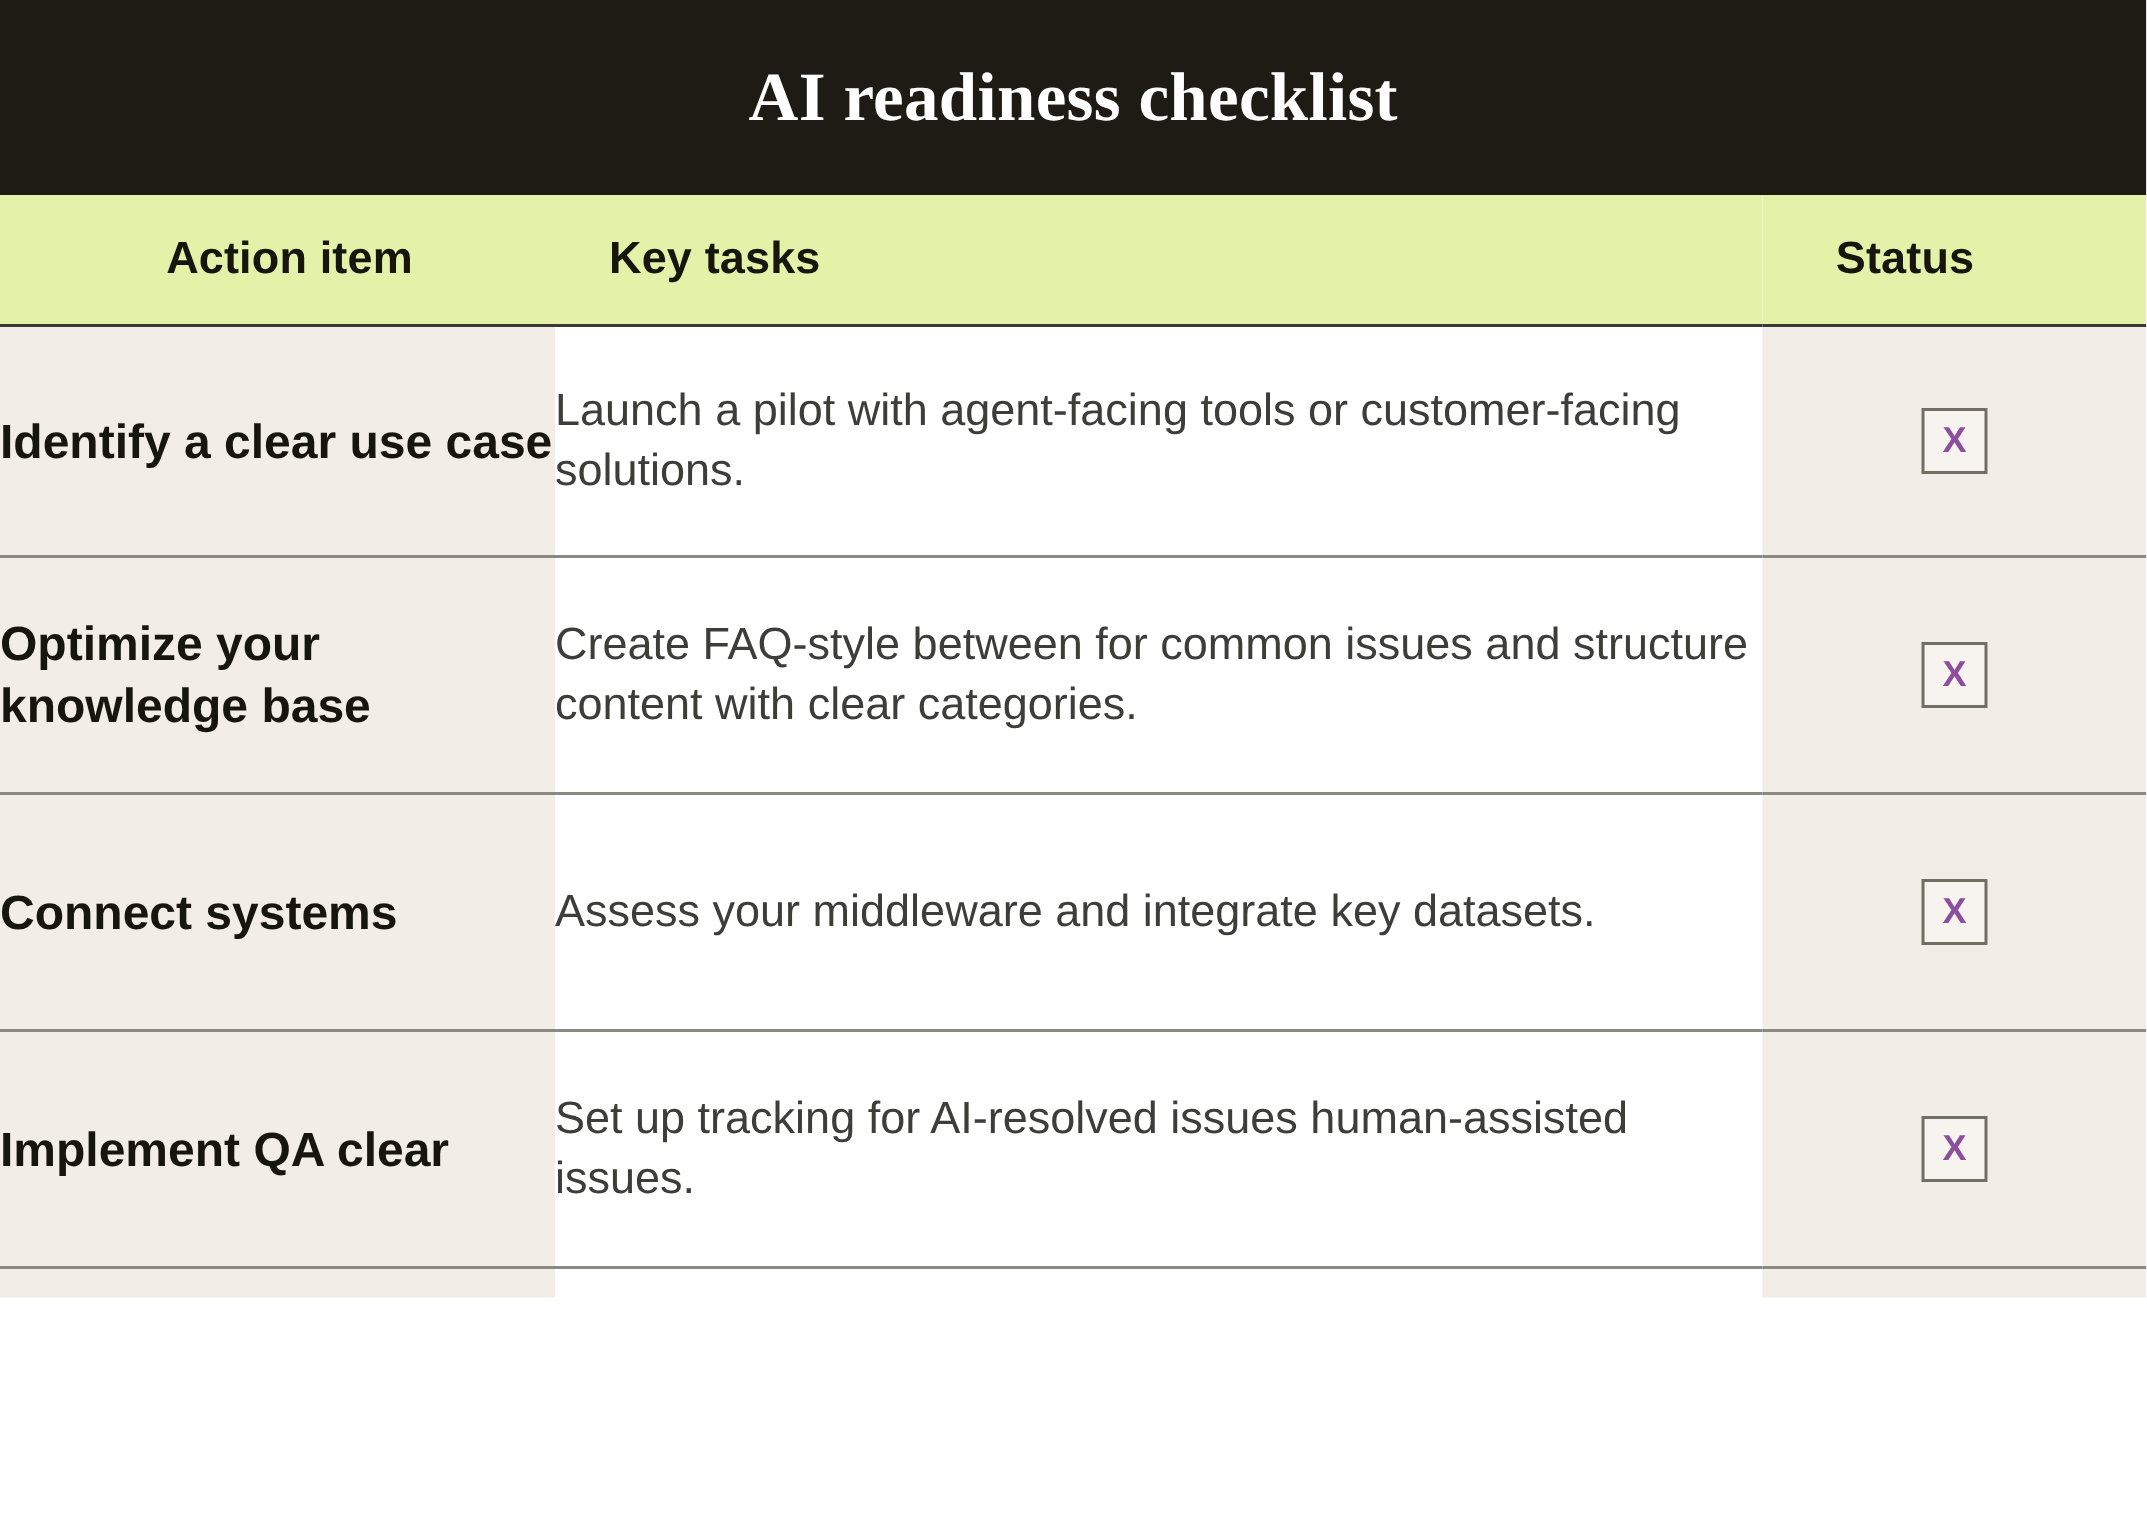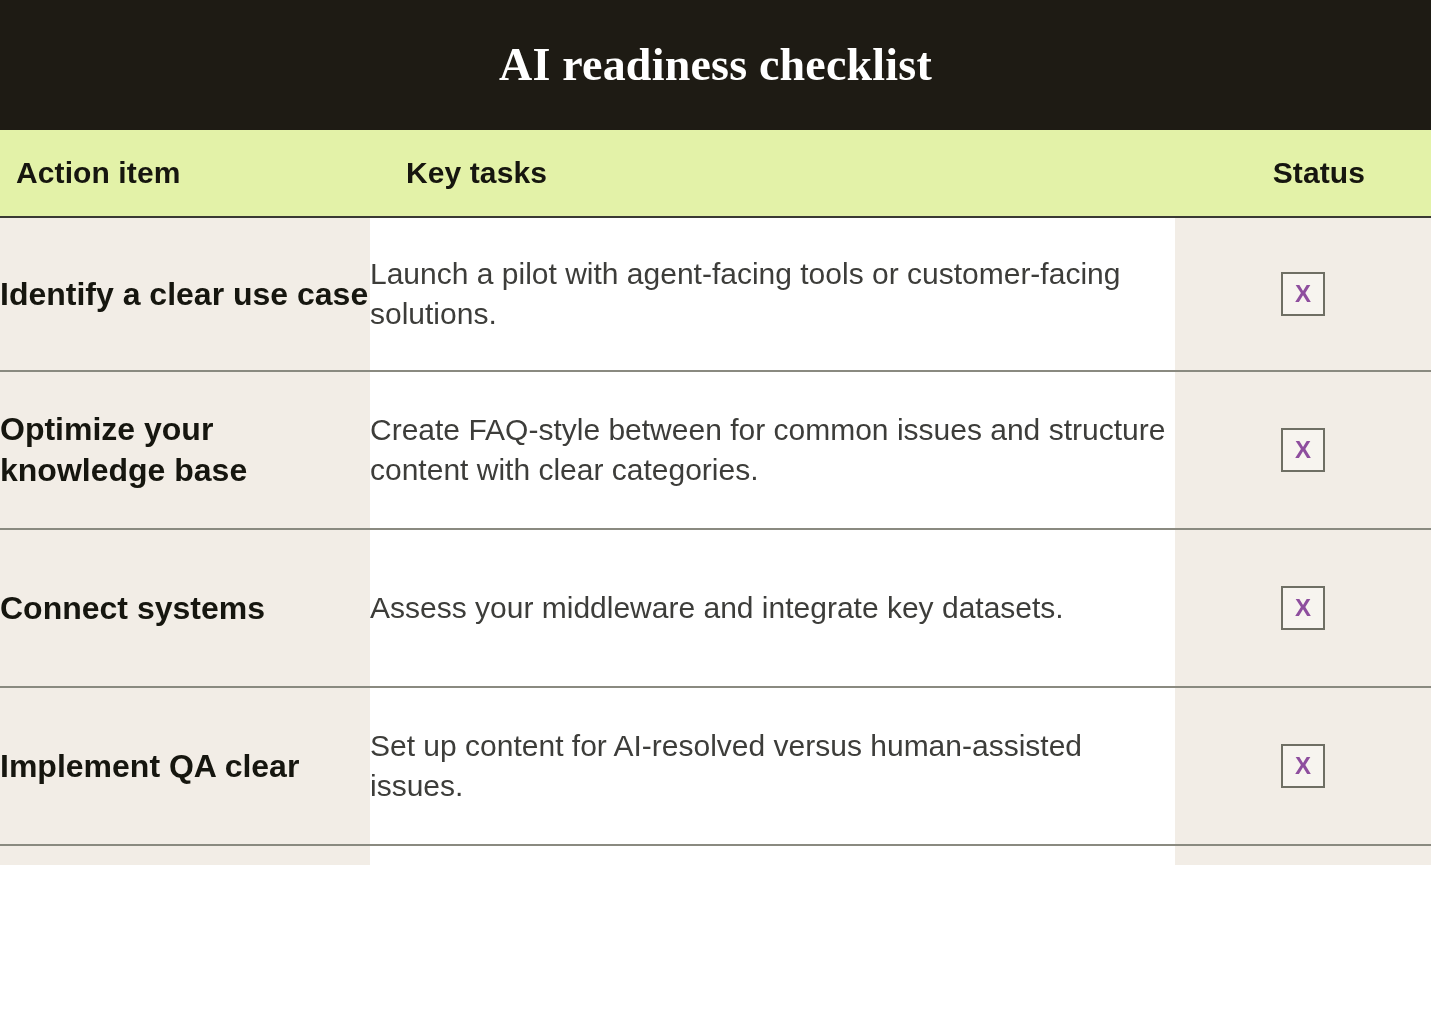--- a/index.html
+++ b/index.html
@@ -54,29 +54,29 @@
 
   
   .thead-row th {
     background: #e3f2a8;
     padding: 0;
     height: 86px;
     vertical-align: middle;
     border-bottom: 2px solid #3a3a34;
   }
   .thead-row th.h-action {
-    text-align: left;
+    text-align: center;
     padding-left: 16px;
   }
   .thead-row th.h-tasks {
     text-align: left;
     padding-left: 36px;
   }
   .thead-row th.h-status {
-    text-align: right;
+    text-align: center;
     padding-right: 66px;
   }
   .col-head-label {
     font-family: "Liberation Sans", sans-serif;
     font-weight: bold;
     font-size: 30px;
     color: #16160f;
     letter-spacing: 0.1px;
     white-space: nowrap;
   }
@@ -221,21 +221,21 @@
             <span class="status-mark">X</span>
           </span>
         </td>
       </tr>
 
       <tr class="row row-h5">
         <td class="cell-action">
           <div class="action-text">Implement QA clear</div>
         </td>
         <td class="cell-tasks">
-          <div class="task-text">Set up content for AI-resolved versus human-assisted issues.</div>
+          <div class="task-text">Set up tracking for AI-resolved issues human-assisted issues.</div>
         </td>
         <td class="cell-status">
           <span class="status-box">
             <span class="status-mark">X</span>
           </span>
         </td>
       </tr>
 
       <tr class="row clipped-row">
         <td class="cell-action"></td>

